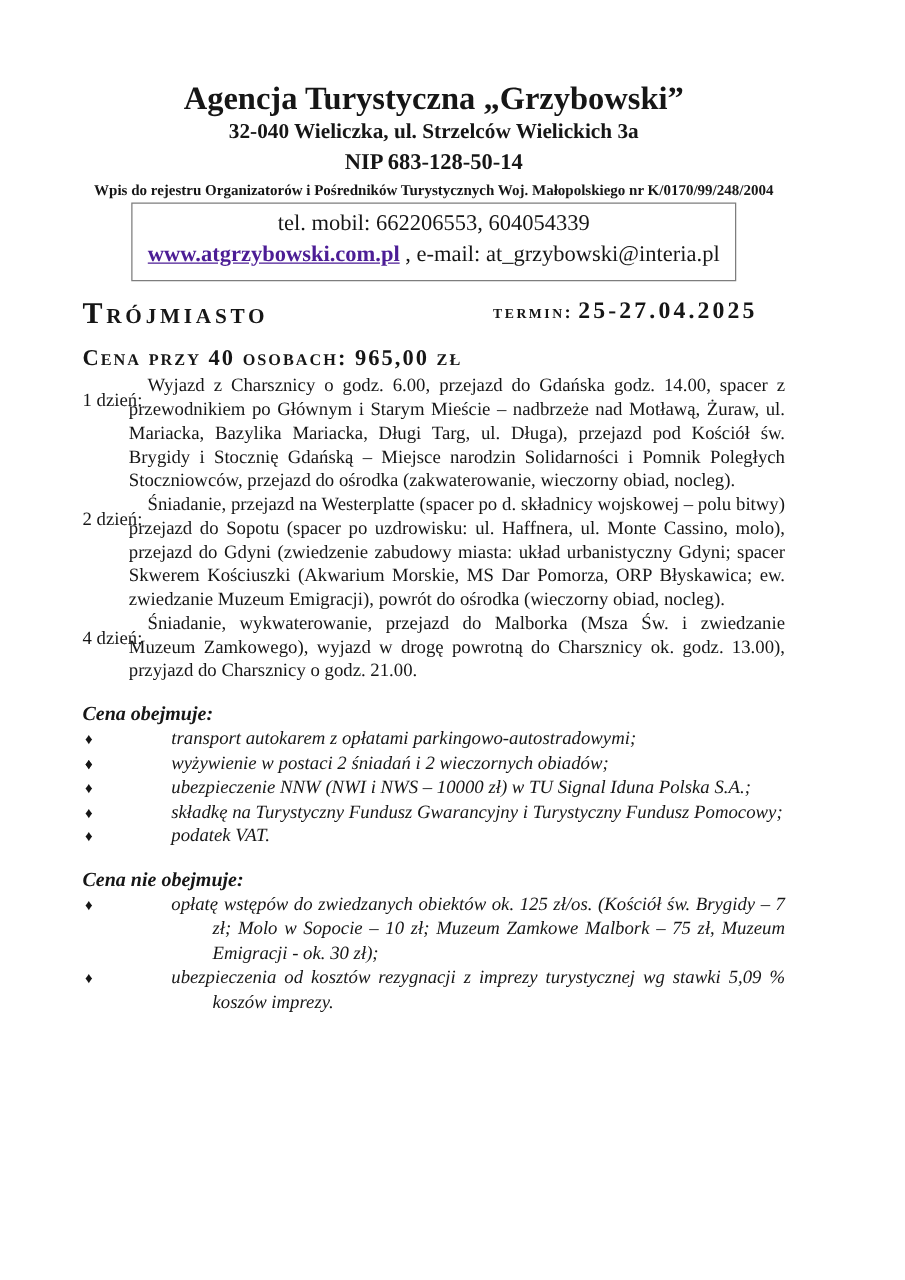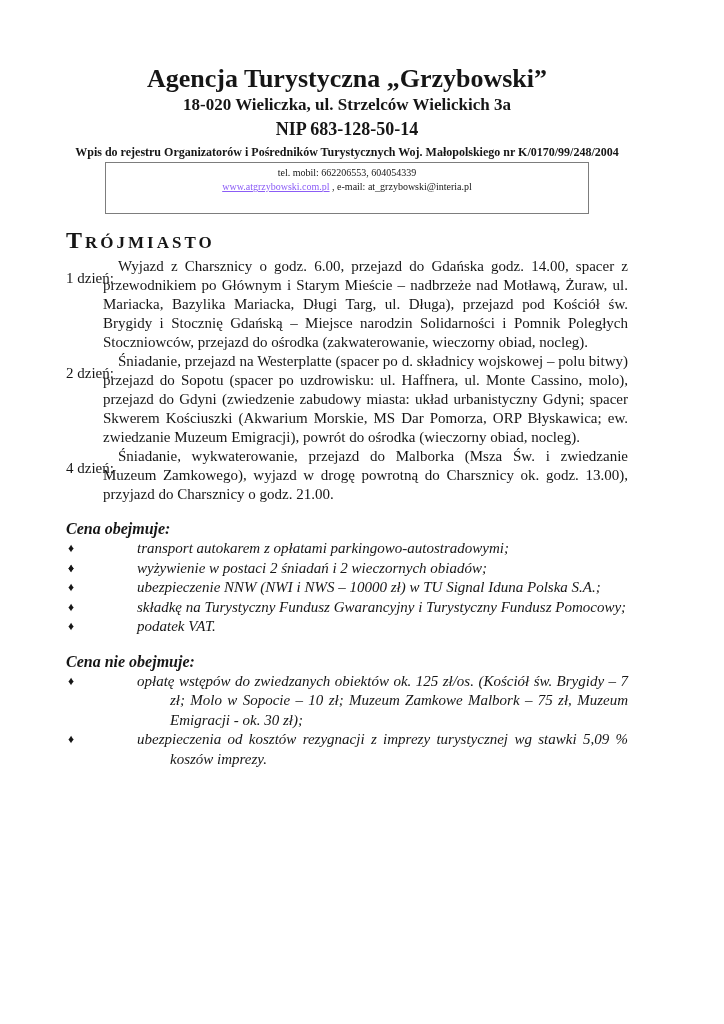--- a/index.html
+++ b/index.html
@@ -7,21 +7,21 @@
         font-family:"Liberation Serif", serif;overflow:hidden;}
   .content{padding:64px 68px 0 66px;}
 
   
   .hdr{text-align:center;}
   .agency{font-size:26px;font-weight:bold;line-height:1.12;}
   .addr{font-size:17px;font-weight:bold;margin-top:2px;line-height:1.2;}
   .nip{font-size:18px;font-weight:bold;margin-top:3px;line-height:1.2;}
   .registry{font-size:12px;font-weight:bold;margin-top:5px;line-height:1.2;}
   .contact-box{width:484px;margin:3px auto 0;border:1px solid #7d7d7d;
-               padding:3px 4px 19px;font-size:10px;line-height:1.38;box-sizing:border-box;}
+               padding:3px 4px 8px;font-size:18px;line-height:1.38;box-sizing:border-box;}
   .weblink{color:#3333a2;text-decoration:underline;cursor:pointer;}
 
   
   .title-row{display:flex;justify-content:space-between;align-items:flex-start;margin-top:13px;}
   .trip-title{font-variant:small-caps;font-weight:bold;font-size:24px;letter-spacing:3px;}
   .term{margin-right:22px;white-space:nowrap;}
   .term-label{font-variant:small-caps;font-weight:bold;font-size:15px;letter-spacing:2px;}
   .term-value{font-weight:bold;font-size:19px;letter-spacing:2.5px;}
 
   .price{font-variant:small-caps;font-weight:bold;font-size:18px;letter-spacing:1.6px;margin-top:11px;}
@@ -39,33 +39,38 @@
   .bullet{position:absolute;left:2px;top:0;font-style:normal;font-size:12px;text-indent:0;}
 </style>
 </head>
 <body>
 
 <div class="page">
   <div class="content">
 
     <div class="hdr">
       <div class="agency">Agencja Turystyczna „Grzybowski”</div>
-      <div class="addr">18-020 Wieliczka, ul. Strzelców Wielickich 3a</div>
+      <div class="addr">32-040 Wieliczka, ul. Strzelców Wielickich 3a</div>
       <div class="nip">NIP 683-128-50-14</div>
       <div class="registry">Wpis do rejestru Organizatorów i Pośredników Turystycznych Woj. Małopolskiego nr K/0170/99/248/2004</div>
       <div class="contact-box">
         <div>tel. mobil: 662206553, 604054339</div>
-        <div><a href="#" class="weblink" style="color: #8b5cf6;">www.atgrzybowski.com.pl</a><span> , e-mail: at_grzybowski@interia.pl</span></div>
+        <div><a href="#" class="weblink" style="color: #4c1d95; font-weight: bold;">www.atgrzybowski.com.pl</a><span> , e-mail: at_grzybowski@interia.pl</span></div>
       </div>
     </div>
 
     <div class="title-row">
       <span class="trip-title">Trójmiasto</span>
+      <span class="term">
+        <span class="term-label">termin:</span>
+        <span class="term-value">25-27.04.2025</span>
+      </span>
     </div>
 
+    <div class="price">Cena przy 40 osobach: 965,00 zł</div>
 
     <div class="days">
       <div class="day">
         <span class="day-label">1 dzień:</span>
         <span>Wyjazd z Charsznicy o godz. 6.00, przejazd do Gdańska godz. 14.00, spacer z przewodnikiem po Głównym i Starym Mieście – nadbrzeże nad Motławą, Żuraw, ul. Mariacka, Bazylika Mariacka, Długi Targ, ul. Długa), przejazd pod Kościół św. Brygidy i Stocznię Gdańską – Miejsce narodzin Solidarności i Pomnik Poległych Stoczniowców, przejazd do ośrodka (zakwaterowanie, wieczorny obiad, nocleg).</span>
       </div>
       <div class="day">
         <span class="day-label">2 dzień:</span>
         <span>Śniadanie, przejazd na Westerplatte (spacer po d. składnicy wojskowej – polu bitwy) przejazd do Sopotu (spacer po uzdrowisku: ul. Haffnera, ul. Monte Cassino, molo), przejazd do Gdyni (zwiedzenie zabudowy miasta: układ urbanistyczny Gdyni; spacer Skwerem Kościuszki (Akwarium Morskie, MS Dar Pomorza, ORP Błyskawica; ew. zwiedzanie Muzeum Emigracji), powrót do ośrodka (wieczorny obiad, nocleg).</span>
       </div>

